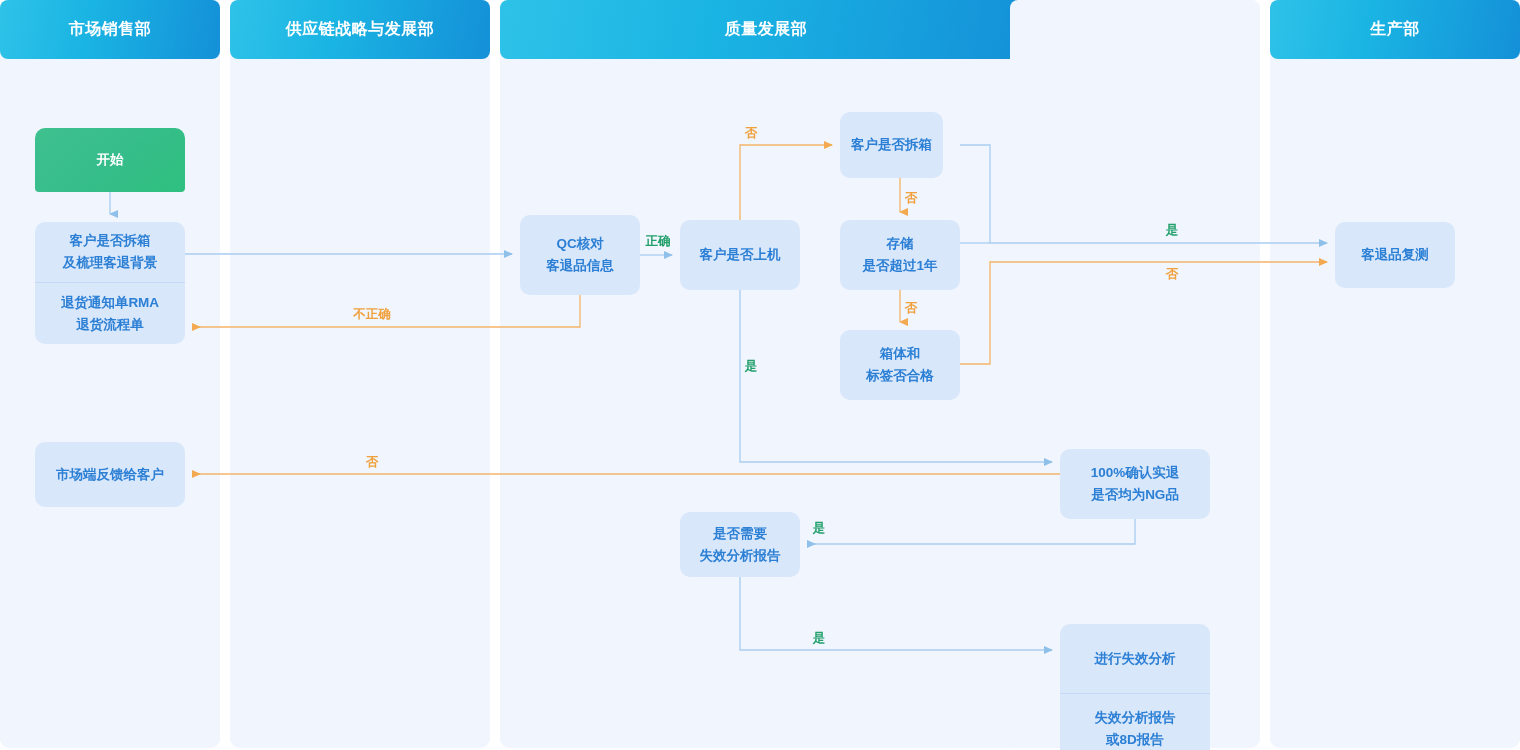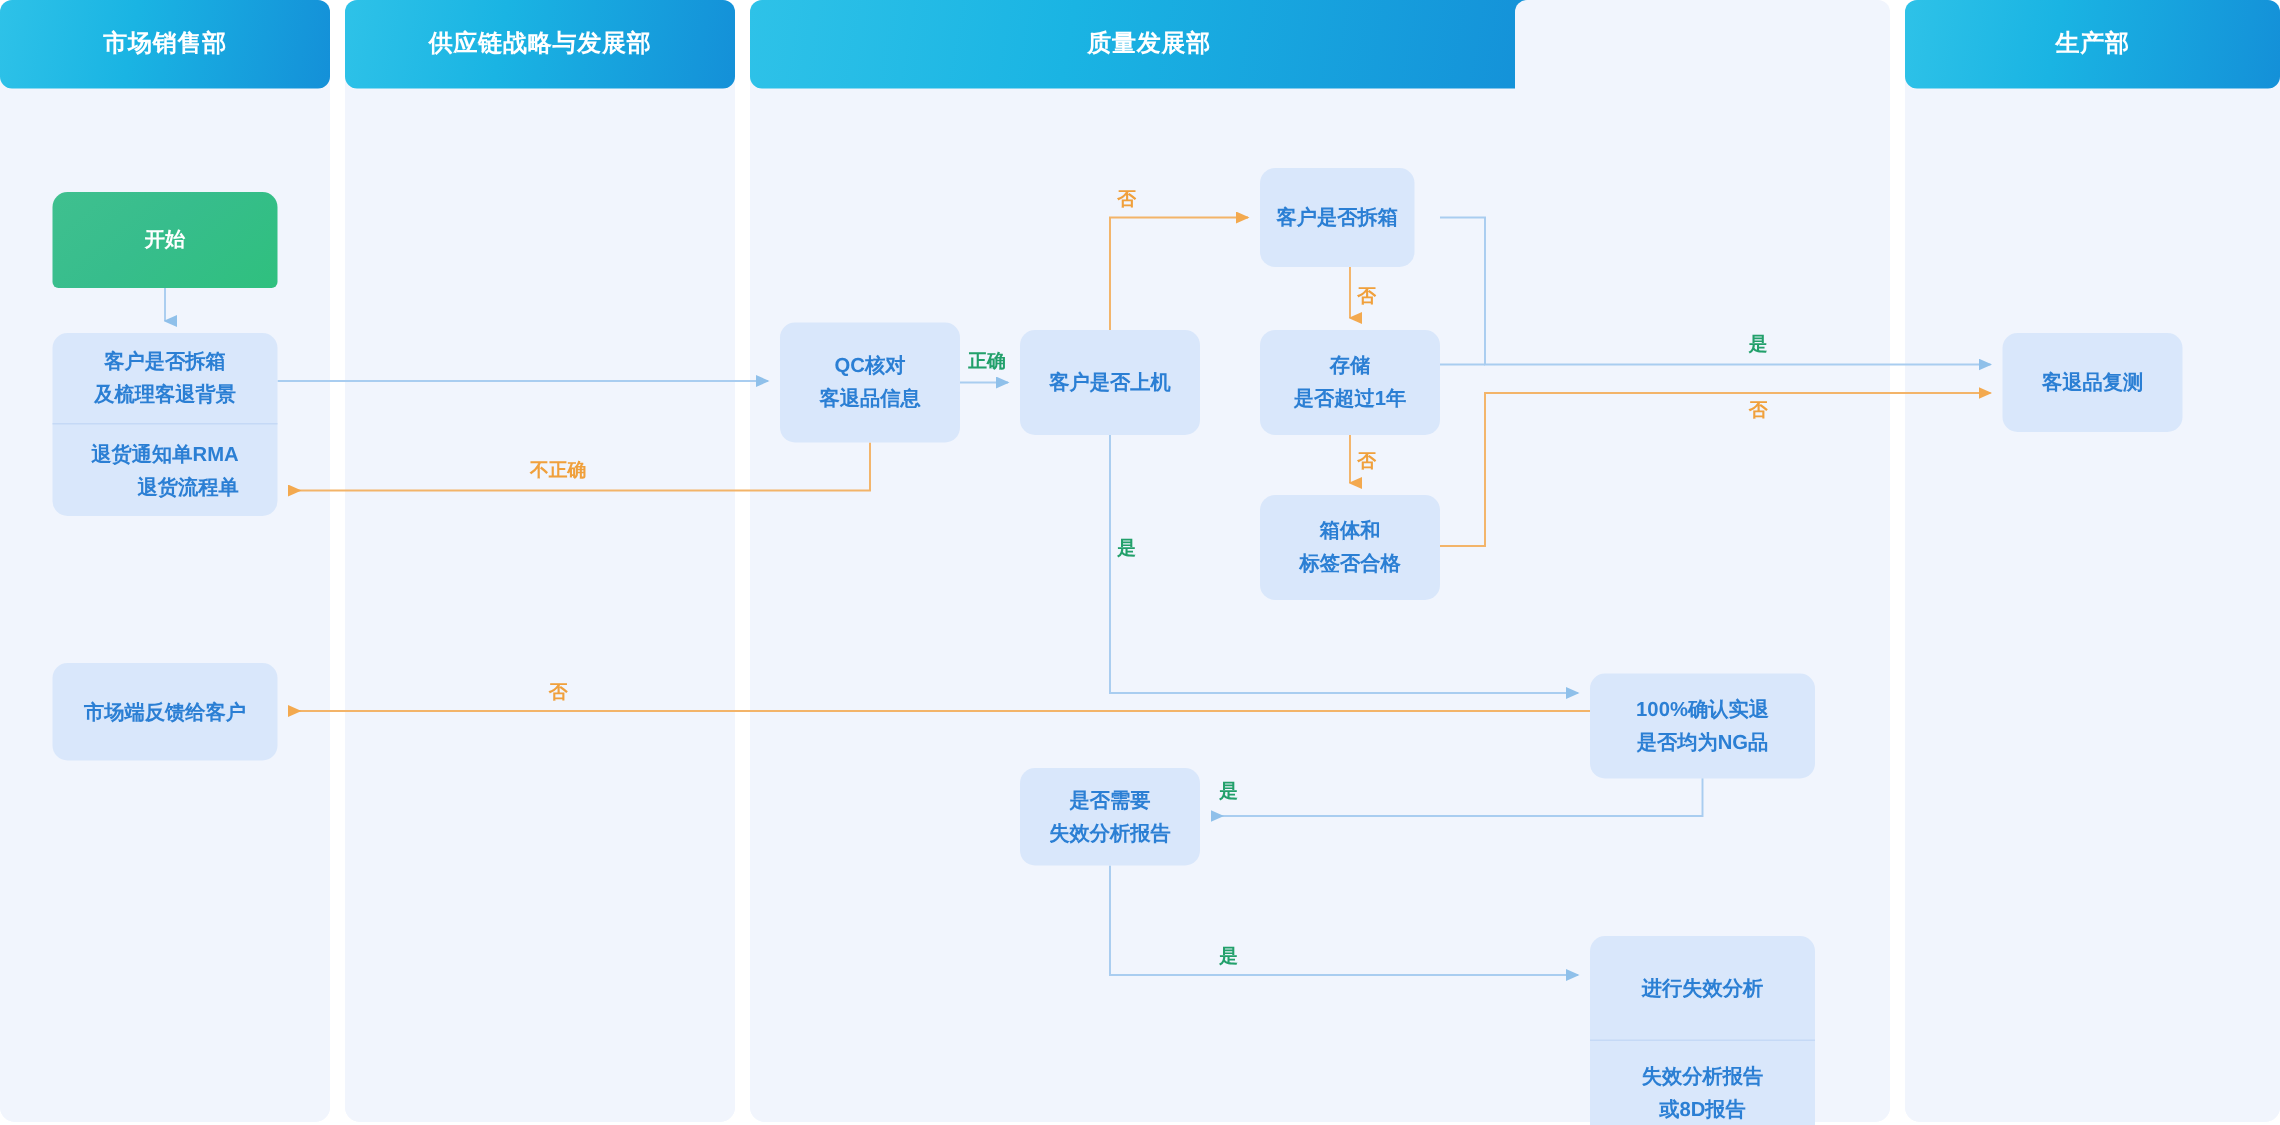--- a/index.html
+++ b/index.html
@@ -190,21 +190,21 @@
   <div class="node start" style="left:35px;top:128px;width:150px;height:64px;">
     <span>开始</span>
   </div>
 
   <div class="node stack" style="left:35px;top:222px;width:150px;height:122px;">
     <div class="cell top">
       <span style="white-space:pre-line;">客户是否拆箱
 及梳理客退背景</span>
     </div>
     <div class="cell">
-      <span style="white-space:pre-line;text-align:right;">退货通知单RMA
+      <span style="white-space:pre-line;">退货通知单RMA
 退货流程单</span>
     </div>
   </div>
 
   <div class="node" style="left:35px;top:442px;width:150px;height:65px;">
     <span style="white-space:pre-line;">市场端反馈给客户</span>
   </div>
 
   <div class="node" style="left:520px;top:215px;width:120px;height:80px;">
     <span style="white-space:pre-line;">QC核对

